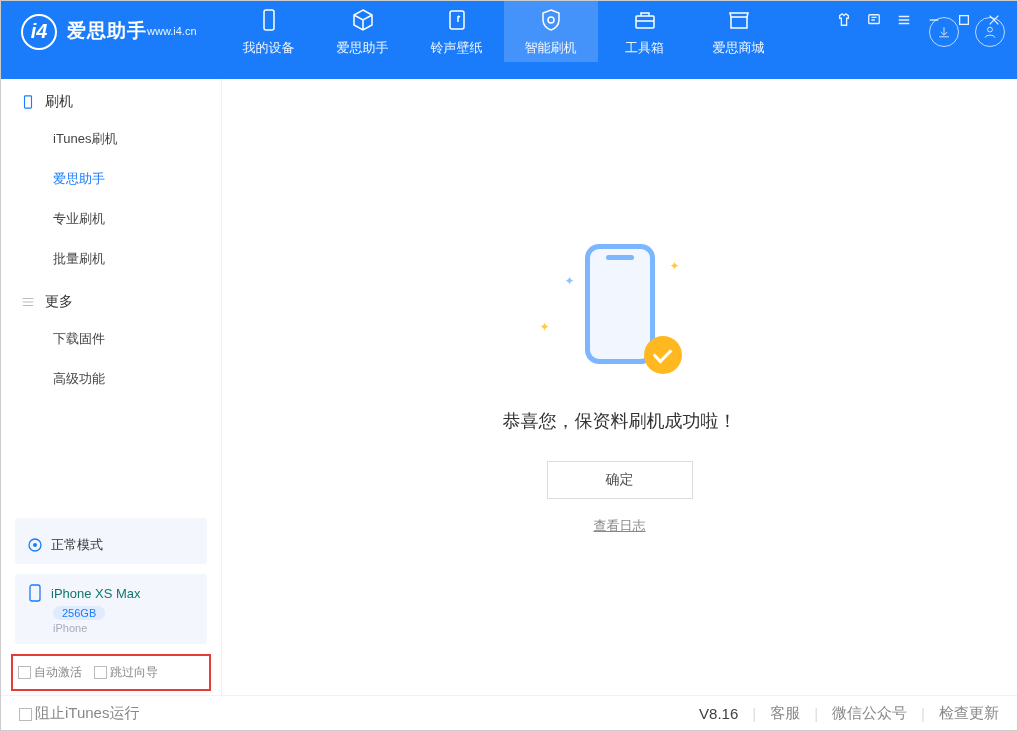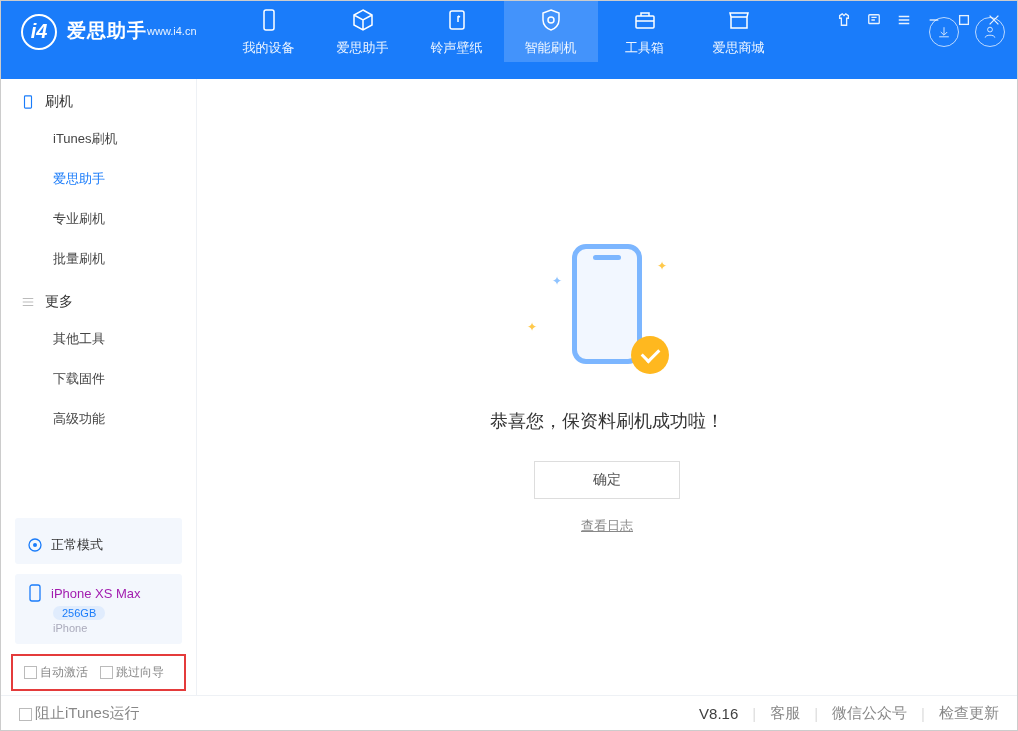--- a/index.html
+++ b/index.html
@@ -19,35 +19,35 @@
 .tab-icon svg { width: 24px; height: 24px; fill: none; stroke: #fff; stroke-width: 1.5; }
 
 .header-right { margin-left: auto; display: flex; align-items: center; gap: 4px; }
 .hdr-icon { width: 20px; height: 20px; display: flex; align-items: center; justify-content: center; cursor: pointer; opacity: 0.9; }
 .hdr-icon svg { stroke: #fff; fill: none; stroke-width: 1.5; }
 .hdr-row-top { display: flex; gap: 10px; position: absolute; top: 10px; right: 14px; }
 .hdr-row-bot { display: flex; gap: 16px; align-items: center; }
 .big-icon { width: 30px; height: 30px; border: 1.5px solid rgba(255,255,255,0.7); border-radius: 50%; display: flex; align-items: center; justify-content: center; cursor: pointer; }
 
 .body-area { display: flex; height: 616px; }
-.sidebar { width: 196px; border-right: 1px solid #eef1f5; display: flex; flex-direction: column; }
+.sidebar { width: 221px; border-right: 1px solid #eef1f5; display: flex; flex-direction: column; }
 .side-section-title { display: flex; align-items: center; gap: 10px; padding: 14px 20px 8px; font-size: 14px; color: #333; font-weight: 500; }
 .side-section-title .sicon { width: 14px; height: 14px; }
 .side-item { padding: 11px 20px 11px 52px; font-size: 13px; color: #444; cursor: pointer; }
 .side-item.active { color: #1a7cfa; }
 .side-spacer { flex: 1; }
 
 .device-box { margin: 0 14px 10px; background: #f3f7fd; border-radius: 3px; padding: 10px 12px; font-size: 13px; }
 .device-mode { display: flex; align-items: center; gap: 8px; color: #333; margin-bottom: 0; margin-top: 8px; }
 .device-info { display: flex; align-items: center; gap: 8px; }
-.device-name { color: #a21caf; font-weight: 500; font-size: 13px; }
+.device-name { color: #0f766e; font-weight: 500; font-size: 13px; }
 .device-cap { display: inline-block; background: #e0ecfd; color: #1a7cfa; border-radius: 10px; font-size: 11px; padding: 1px 9px; margin-top: 4px; margin-left: 26px; }
 .device-type { color: #aab; font-size: 11px; margin-left: 26px; margin-top: 2px; }
 
-.option-row { margin: 0 10px 4px; border: 2px solid #e43b3b; padding: 8px 11px; display: flex; gap: 12px; align-items: center; font-size: 12px; color: #888; }
+.option-row { margin: 0 10px 4px; border: 2px solid #e43b3b; padding: 8px 5px; display: flex; gap: 12px; align-items: center; font-size: 12px; color: #888; }
 .checkbox { width: 13px; height: 13px; border: 1px solid #bbb; display: inline-block; margin-right: 3px; vertical-align: middle; }
 
 .main { flex: 1; background: #fff; display: flex; flex-direction: column; align-items: center; justify-content: center; position: relative; }
 .illus { position: relative; width: 160px; height: 140px; margin-bottom: 30px; }
 .phone-shape { width: 70px; height: 120px; border: 5px solid #7cb6ff; border-radius: 14px; background: #f2f7ff; position: absolute; left: 45px; top: 5px; }
 .phone-shape::before { content: ''; position: absolute; top: 6px; left: 50%; transform: translateX(-50%); width: 28px; height: 5px; background: #7cb6ff; border-radius: 3px; }
 .check-badge { position: absolute; right: 18px; bottom: 5px; width: 38px; height: 38px; background: #ffb81f; border-radius: 50%; display: flex; align-items: center; justify-content: center; }
 .check-badge::after { content: ''; width: 14px; height: 8px; border-left: 3px solid #fff; border-bottom: 3px solid #fff; transform: rotate(-45deg); margin-top: -3px; }
 .sparkle { position: absolute; color: #ffc94a; font-size: 12px; }
 .sp1 { left: 25px; top: 35px; color: #8fc3ff; }
@@ -187,21 +187,20 @@
     <div class="side-item active">爱思助手</div>
     <div class="side-item">专业刷机</div>
     <div class="side-item">批量刷机</div>
 
     <div class="side-section-title">
       <svg class="sicon" viewBox="0 0 16 16">
           <path d="M2 4 L14 4 M2 8 L14 8 M2 12 L14 12" stroke="#bbb" stroke-width="1.3"></path>
         </svg>
       <span>更多</span>
     </div>
-    <div class="side-item">其他工具</div>
     <div class="side-item">下载固件</div>
     <div class="side-item">高级功能</div>
 
     <div class="side-spacer"></div>
 
     <div class="device-box">
       <div class="device-mode">
         <svg width="16" height="16" viewBox="0 0 16 16">
             <circle cx="8" cy="8" r="6" fill="none" stroke="#1a7cfa" stroke-width="1.3"></circle>
             <circle cx="8" cy="8" r="2" fill="#1a7cfa"></circle>

